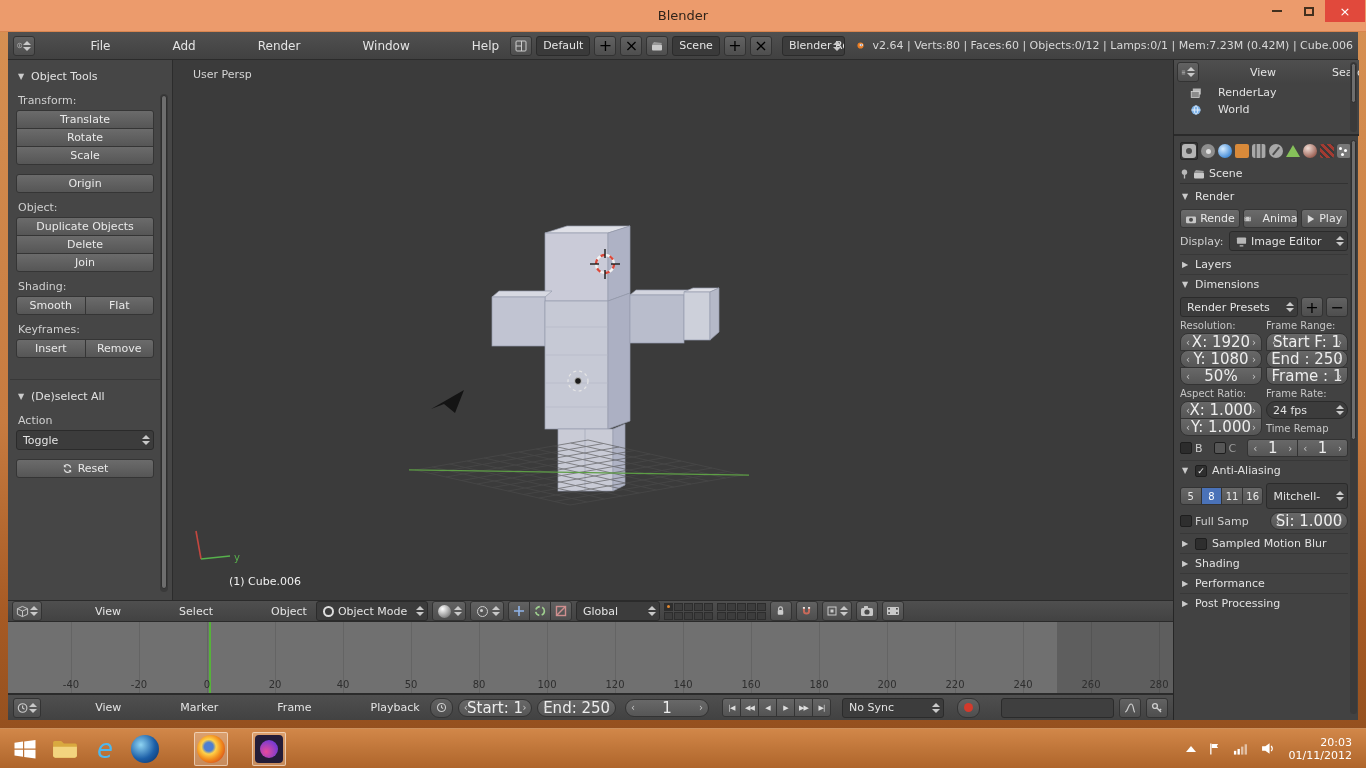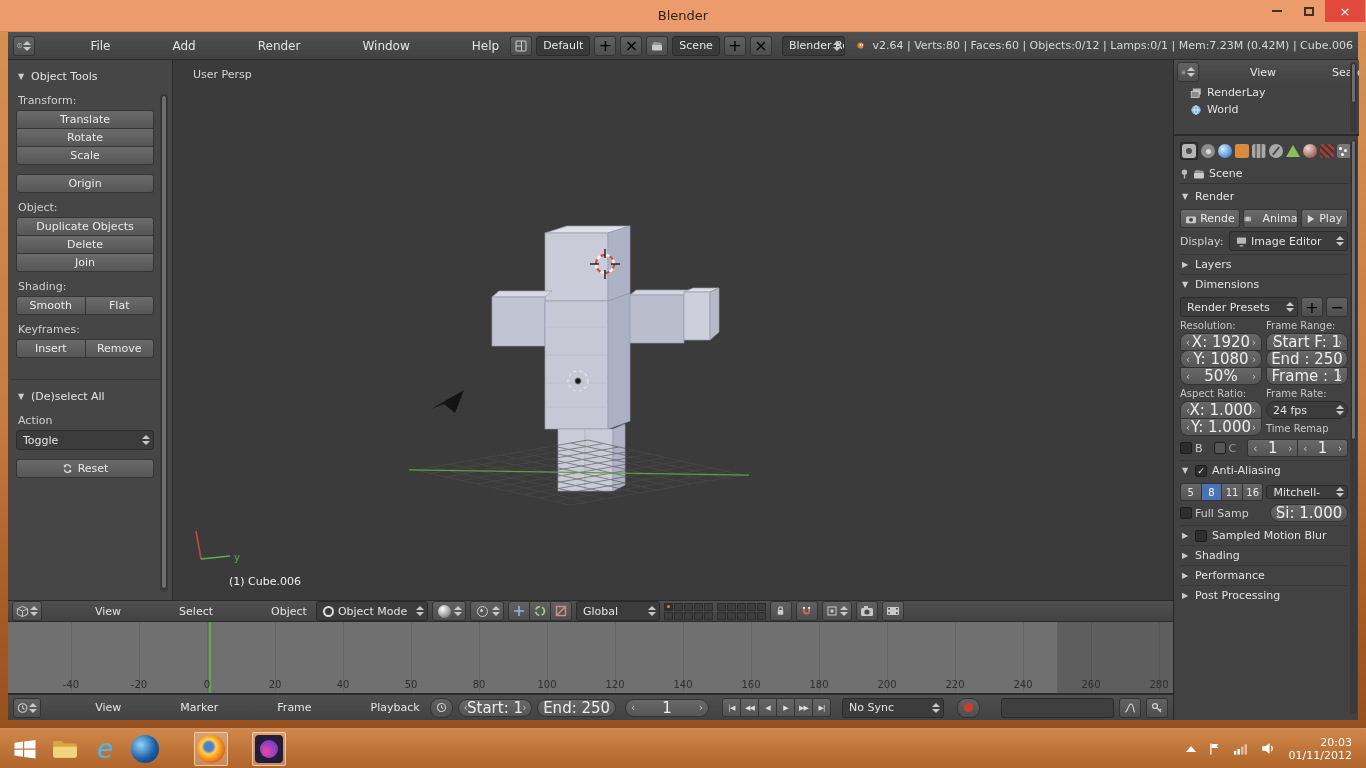--- a/index.html
+++ b/index.html
@@ -79,21 +79,21 @@
   background:linear-gradient(#4f4f4f,#424242);border-top:1px solid #2b2b2b;
   display:flex;align-items:center;gap:5px;padding:0 5px;}
 .pb-group{display:flex;}
 .pb-btn{width:19px;height:19px;background:linear-gradient(#666,#535353);border:1px solid #343434;
   color:#ddd;font-size:7px;display:flex;align-items:center;justify-content:center;margin-left:-1px;letter-spacing:-1px;}
 .pb-btn:first-child{border-radius:3px 0 0 3px;margin-left:0;}
 .pb-btn:last-child{border-radius:0 3px 3px 0;}
 
 .right-col{position:absolute;left:1165px;top:28px;width:185px;height:660px;background:#424242;border-left:1px solid #262626;}
 .ol-header{height:24px;display:flex;align-items:center;gap:2px;padding:2px 3px;background:linear-gradient(#4f4f4f,#434343);}
-.ol-row{height:17px;display:flex;align-items:center;gap:5px;padding-left:16px;font-size:11px;color:#e0e0e0;}
+.ol-row{height:17px;display:flex;align-items:center;gap:16px;padding-left:16px;font-size:11px;color:#e0e0e0;}
 .outliner{position:absolute;left:0;top:0;width:185px;height:76px;border-bottom:2px solid #2a2a2a;background:#434343;overflow:hidden;}
 .ol-sb{right:2px;top:2px;width:7px;height:70px;}
 .ol-sb .thumb{top:1px;height:40px;}
 .props{position:absolute;left:0;top:78px;width:178px;bottom:0;padding:4px 4px 0 6px;overflow:hidden;}
 .props-sb{right:1px;top:80px;width:7px;bottom:6px;}
 .props-sb .thumb{top:0;height:300px;}
 .pt-row{display:flex;gap:3px;align-items:center;margin-bottom:4px;flex-wrap:nowrap;}
 .pt{width:14px;height:14px;flex:none;}
 .pt-active{background:#353535;border:1px solid #272727;border-radius:2px;padding:1px;width:18px;height:18px;display:flex;align-items:center;justify-content:center;}
 .crumb{display:flex;align-items:center;gap:4px;height:20px;border-bottom:1px solid #333;margin-bottom:2px;}
@@ -716,21 +716,21 @@
             </span>
           <span>Anti-Aliasing</span>
         </div>
         <div class="row">
           <div style="display:flex;flex:1.4">
             <div class="aa-btn">5</div>
             <div class="aa-btn sel">8</div>
             <div class="aa-btn">11</div>
             <div class="aa-btn">16</div>
           </div>
-          <div class="b-dd" style="flex:1;height:14px">
+          <div class="b-dd" style="flex:1;height:26px">
             <span>Mitchell-</span>
             <span class="dd-arr"></span>
           </div>
         </div>
         <div class="row">
           <span class="checkbox"></span>
           <span class="label" style="flex:1">Full Samp</span>
           <div class="num" style="width:78px">Si: 1.000</div>
         </div>
 

